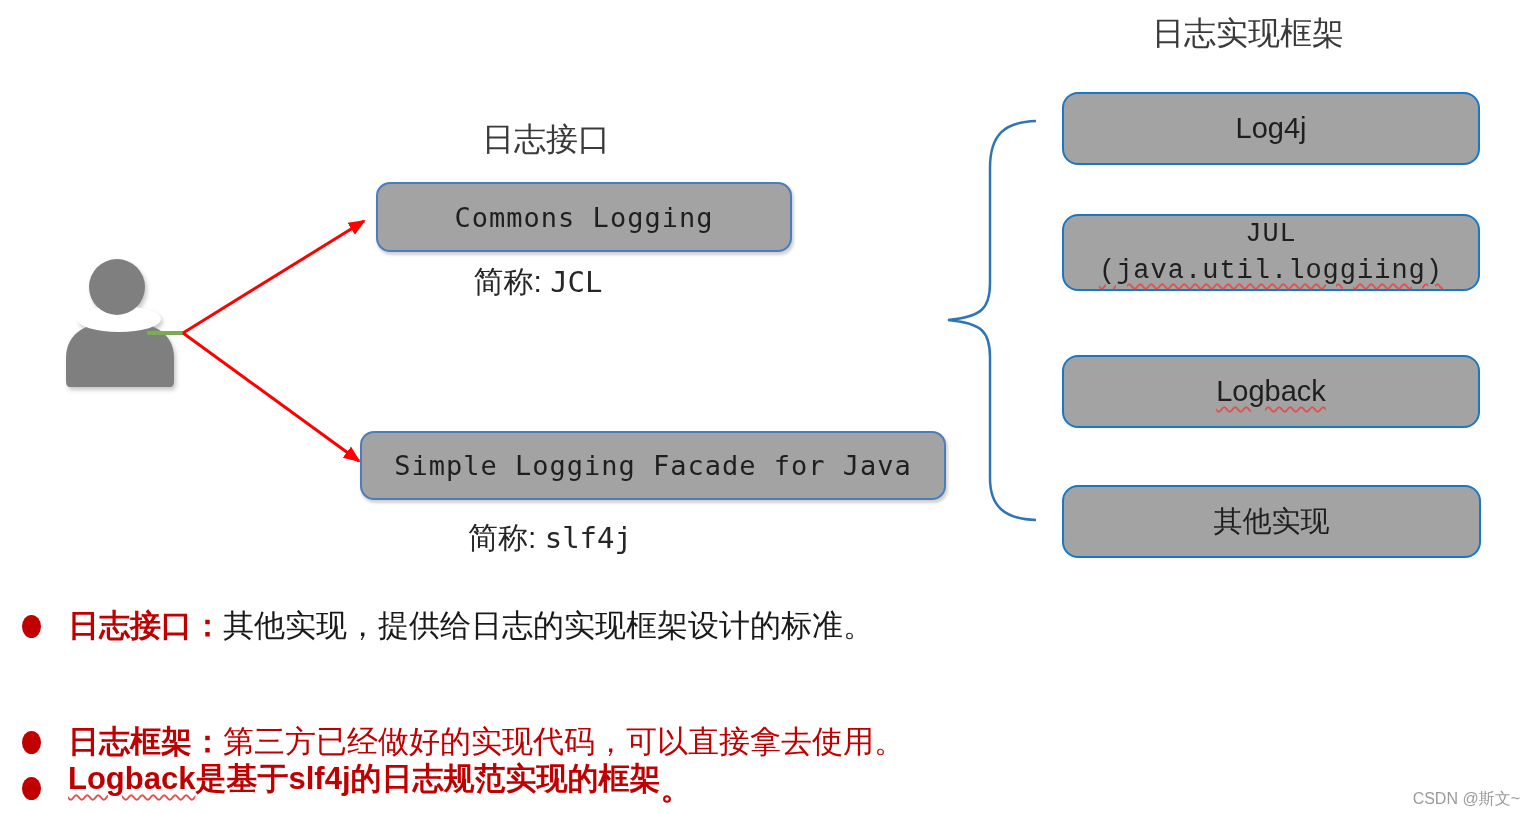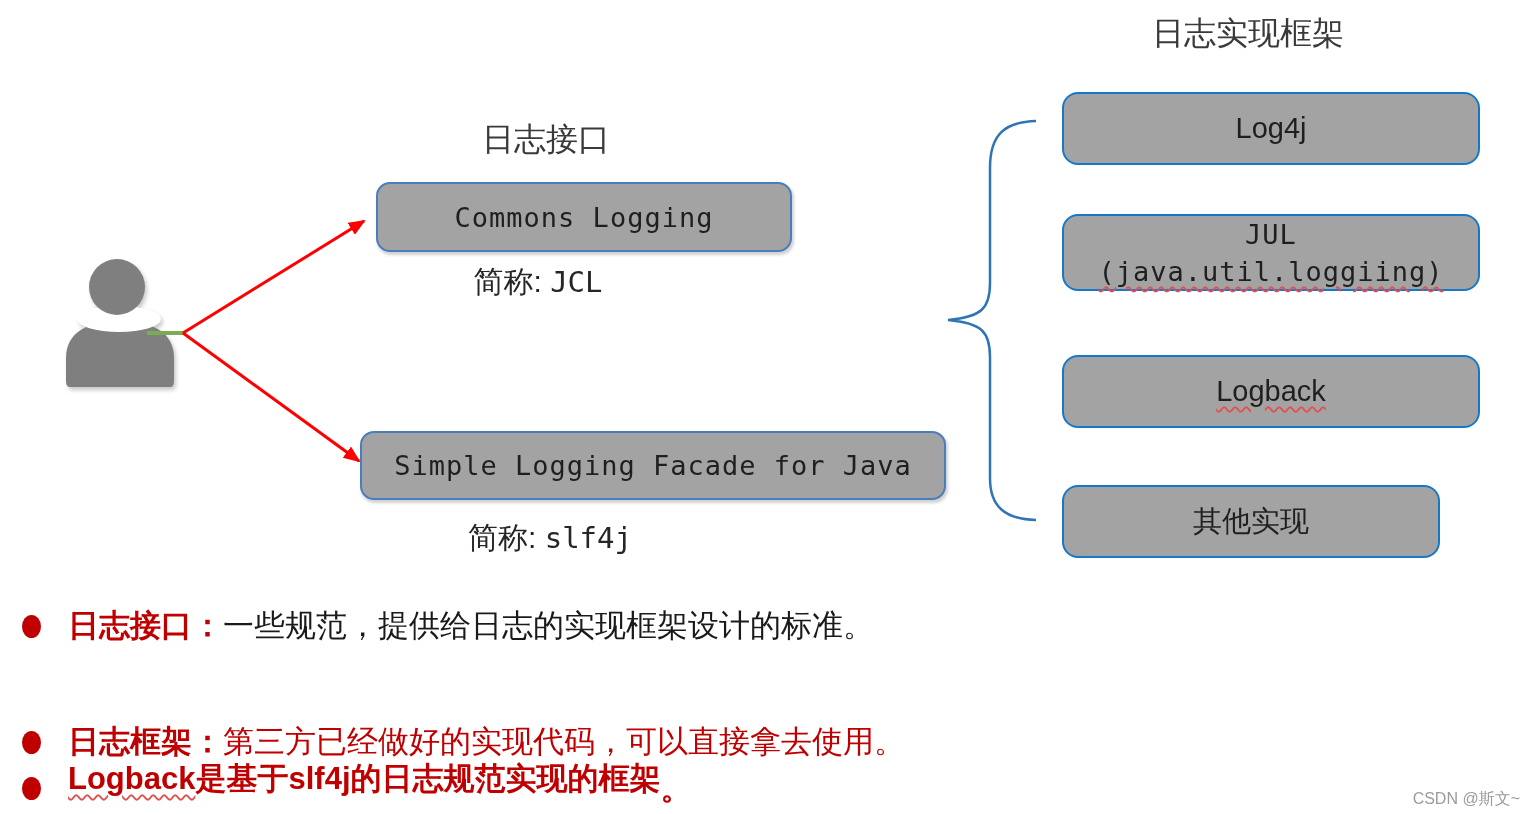--- a/index.html
+++ b/index.html
@@ -35,26 +35,26 @@
   .ibox {
     border:2.5px solid var(--interface-box-border); border-radius:14px;
     box-shadow:1.5px 2.5px 3px rgba(0,0,0,0.18);
   }
   .fbox { border:2.5px solid var(--framework-box-border); border-radius:16px; }
   .box-commons { left:376px; top:182px; width:416px; height:70px; }
   .box-simple  { left:360px; top:431px; width:586px; height:69px; }
   .box-log4j   { left:1062px; top:92px;  width:418px; height:73px; }
   .box-jul     { left:1062px; top:214px; width:418px; height:77px; }
   .box-logback { left:1062px; top:355px; width:418px; height:73px; }
-  .box-other   { left:1062px; top:485px; width:378px; height:73px; }
+  .box-other   { left:1062px; top:485px; width:419px; height:73px; }
 
   .mono { font-family:"DejaVu Sans Mono", monospace; }
   .box-label-mono { font-family:"DejaVu Sans Mono", monospace; font-size:27px; letter-spacing:1px; }
   .box-label-sans { font-size:29px; }
-  .jul-line { line-height:37px; }
+  .jul-line { line-height:37px;font-family:Liberation Mono, monospace; }
 
   .wavy {
     text-decoration-line:underline; text-decoration-style:wavy;
     text-decoration-color:var(--squiggle-red); text-decoration-thickness:1.5px;
     text-underline-offset:5px;
   }
 
   
   .caption { position:absolute; text-align:center; font-size:30px; color:#262626; }
   .caption-jcl   { left:330px; top:262px; width:416px; }
@@ -140,21 +140,21 @@
     <span class="box-label-sans wavy">Logback</span>
   </div>
 
   <div class="box fbox box-other">
     <span class="box-label-sans">其他实现</span>
   </div>
 
   <div class="note note-1">
     <span class="bullet-dot"></span>
     <span class="note-label">日志接口：</span>
-    <span class="note-text-dark">一些规范，提供给日志的实现框架设计的标准。</span>
+    <span class="note-text-dark">其他实现，提供给日志的实现框架设计的标准。</span>
   </div>
 
   <div class="note note-2">
     <span class="bullet-dot"></span>
     <span class="note-label">日志框架：</span>
     <span class="note-text-red">第三方已经做好的实现代码，可以直接拿去使用。</span>
   </div>
 
   <div class="note note-3">
     <span class="bullet-dot"></span>

